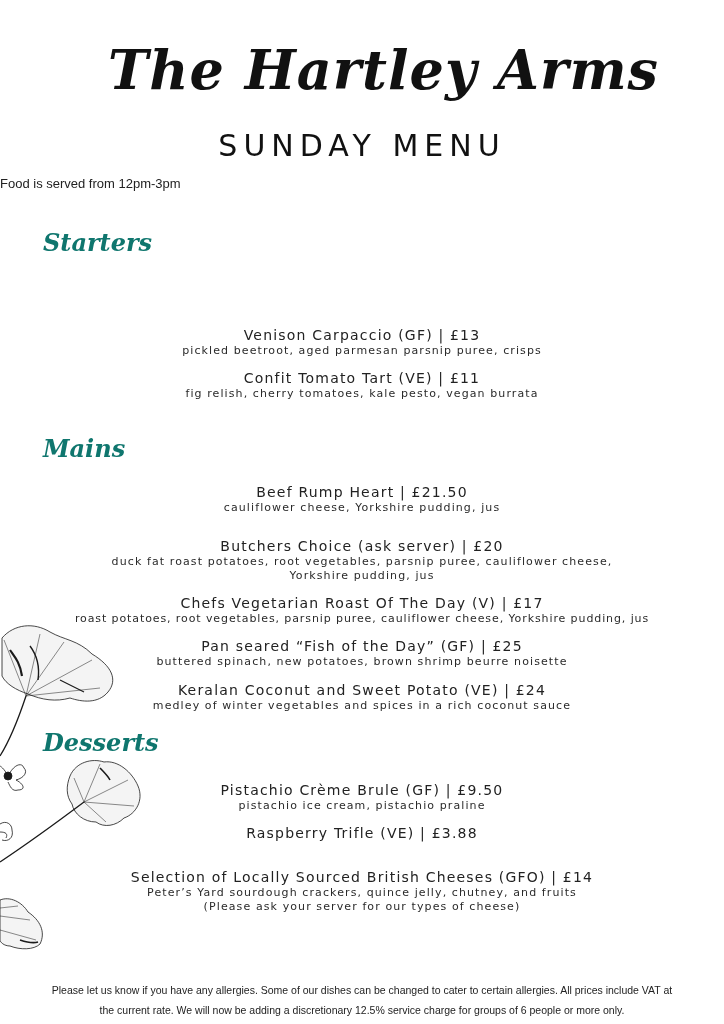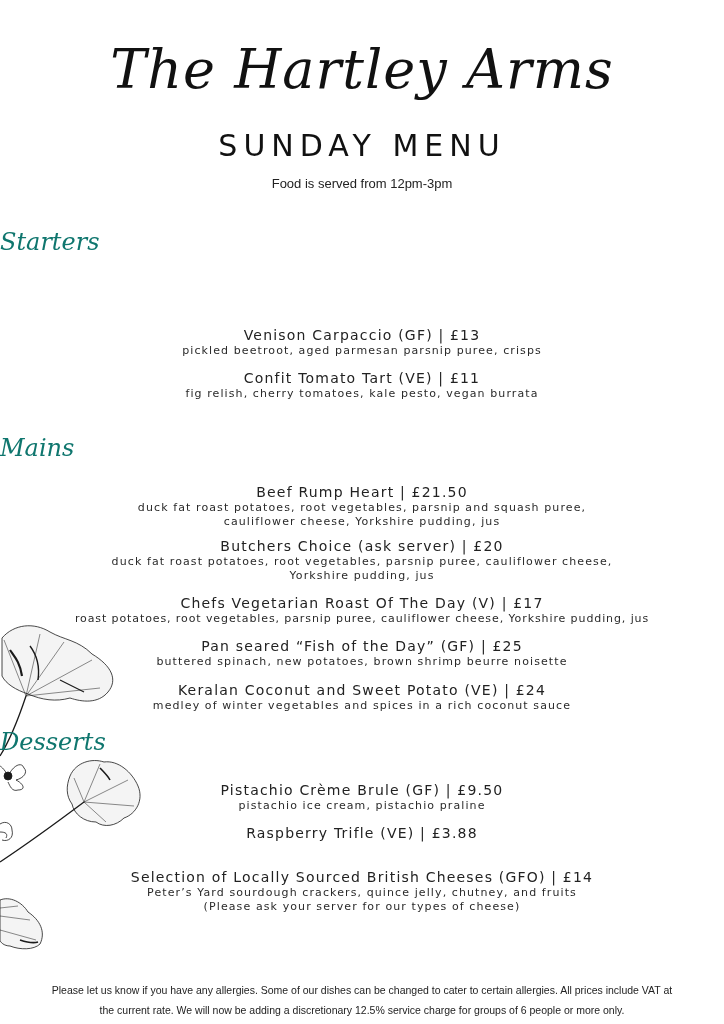--- a/index.html
+++ b/index.html
@@ -15,21 +15,22 @@
       font-family: "DejaVu Sans", sans-serif;
       color: #1c1c1c;
     }
     .page {
       position: absolute;
       inset: 0;
     }
     .script {
       font-family: "DejaVu Serif", serif;
       font-style: italic;
-      font-weight: normal;
+      font-weight: bold;
+      margin-left: 43px;
     }
     .brand {
       position: absolute;
       left: 0; right: 0;
       top: 30px;
       text-align: center;
       font-size: 54px;
       letter-spacing: 1px;
       line-height: 80px;
       color: #111;
@@ -42,21 +43,20 @@
       font-family: "DejaVu Sans", sans-serif;
       font-size: 30px;
       letter-spacing: 6px;
       font-weight: normal;
       color: #111;
     }
     .served {
       position: absolute;
       left: 0; right: 0;
       top: 176px;
-      text-align: center;
       font-family: "Liberation Sans", sans-serif;
       font-size: 13px;
       color: #222;
     }
     .section-head {
       position: absolute;
       left: 0; right: 0;
       text-align: left;
       font-size: 24px;
       color: #0f766e;
@@ -144,21 +144,20 @@
   </div>
   <div class="item" style="top:369px;">
     <div class="item-title">Confit Tomato Tart (VE) | £11</div>
     <div class="item-desc">fig relish, cherry tomatoes, kale pesto, vegan burrata</div>
   </div>
 
   <div class="section-head script" style="top:434px;">Mains</div>
 
   <div class="item" style="top:483px;">
     <div class="item-title">Beef Rump Heart | £21.50</div>
-    <div class="item-desc">duck fat roast potatoes, root vegetables, parsnip and squash puree,</div>
     <div class="item-desc">cauliflower cheese, Yorkshire pudding, jus</div>
   </div>
   <div class="item" style="top:537px;">
     <div class="item-title">Butchers Choice (ask server) | £20</div>
     <div class="item-desc">duck fat roast potatoes, root vegetables, parsnip puree, cauliflower cheese,</div>
     <div class="item-desc">Yorkshire pudding, jus</div>
   </div>
   <div class="item" style="top:594px; left:20px; right:20px;">
     <div class="item-title">Chefs Vegetarian Roast Of The Day (V) | £17</div>
     <div class="item-desc" style="letter-spacing:0.9px;">roast potatoes, root vegetables, parsnip puree, cauliflower cheese, Yorkshire pudding, jus</div>

